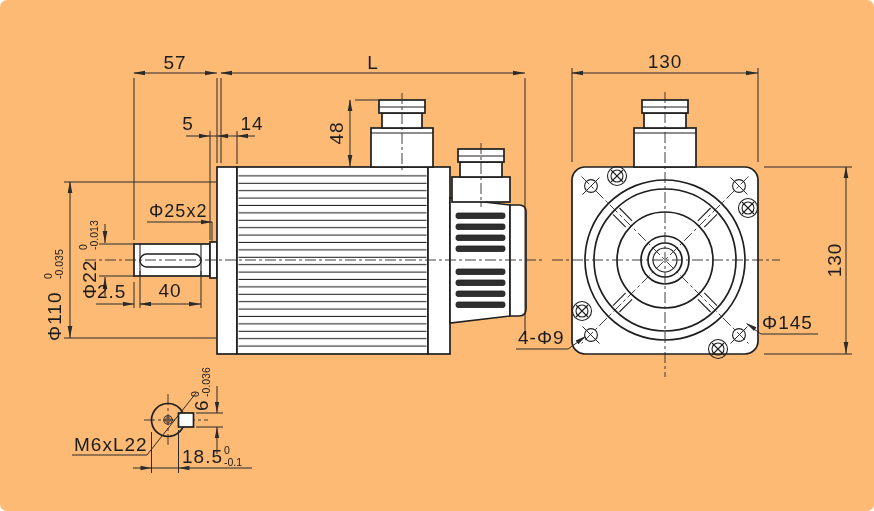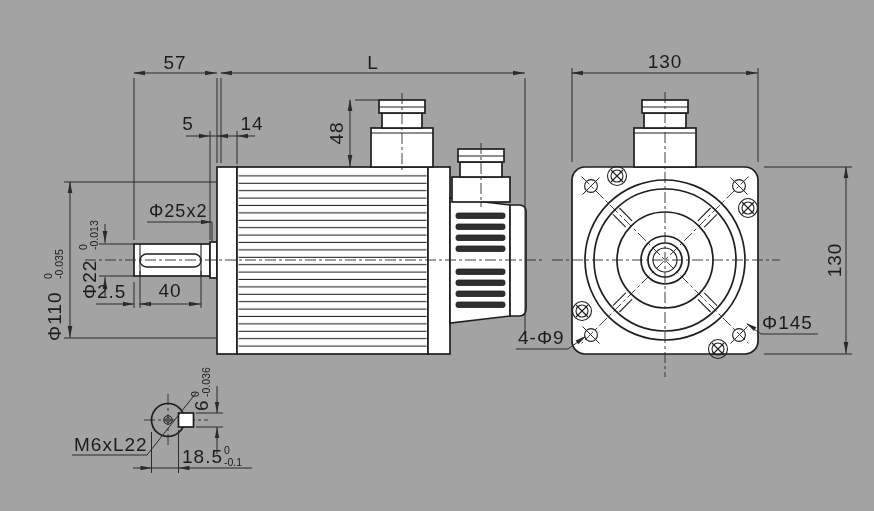--- a/index.html
+++ b/index.html
@@ -1,16 +1,16 @@
 <!DOCTYPE html>
 <html><head>
 <meta charset="utf-8">
 <style>
   html,body{margin:0;padding:0;background:#fff;}
-  .stage{width:874px;height:511px;background:#a3a3a3;position:relative;overflow:hidden;}
+  .stage{width:874px;height:511px;background:#fdba74;position:relative;overflow:hidden;border-radius:7px;}
   svg{display:block;}
   svg text{font-family:"Liberation Sans","DejaVu Sans",sans-serif;fill:#1c1c1c;letter-spacing:1px;}
   .t-main{font-size:19px;}
   .t-mid{font-size:18px;}
   .t-tol{font-size:10.5px;letter-spacing:0;}
   .o{stroke:#1f1f1f;stroke-width:1.7;fill:none;}
   .w{stroke:#1f1f1f;stroke-width:1.7;fill:#ffffff;}
   .w2{stroke:#1f1f1f;stroke-width:1.4;fill:#ffffff;}
   .o2{stroke:#1f1f1f;stroke-width:1.1;fill:none;}
   .d{stroke:#2b2b2b;stroke-width:1;fill:none;}

